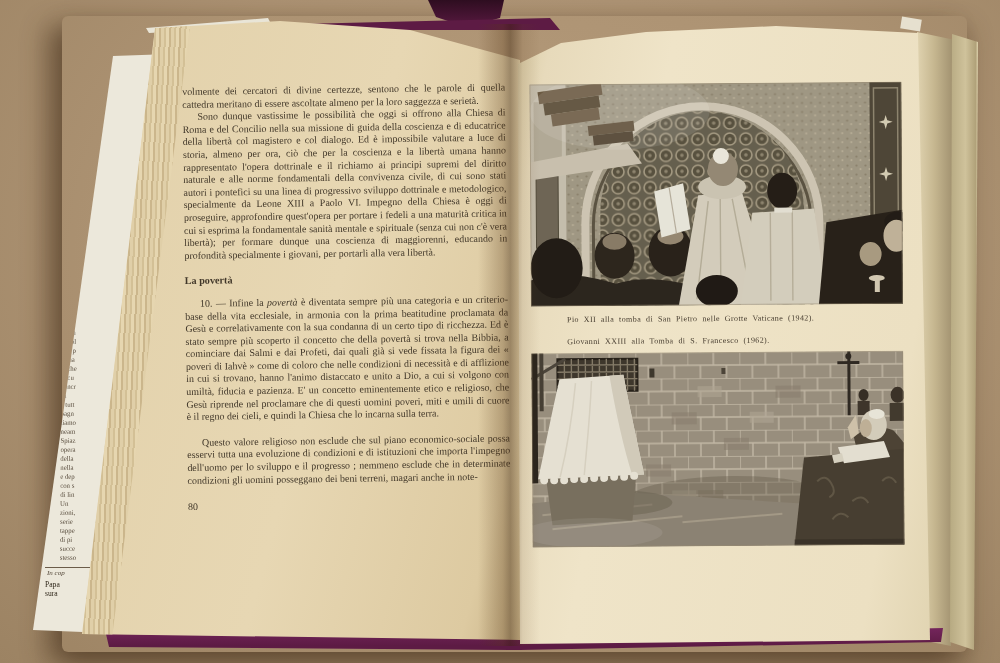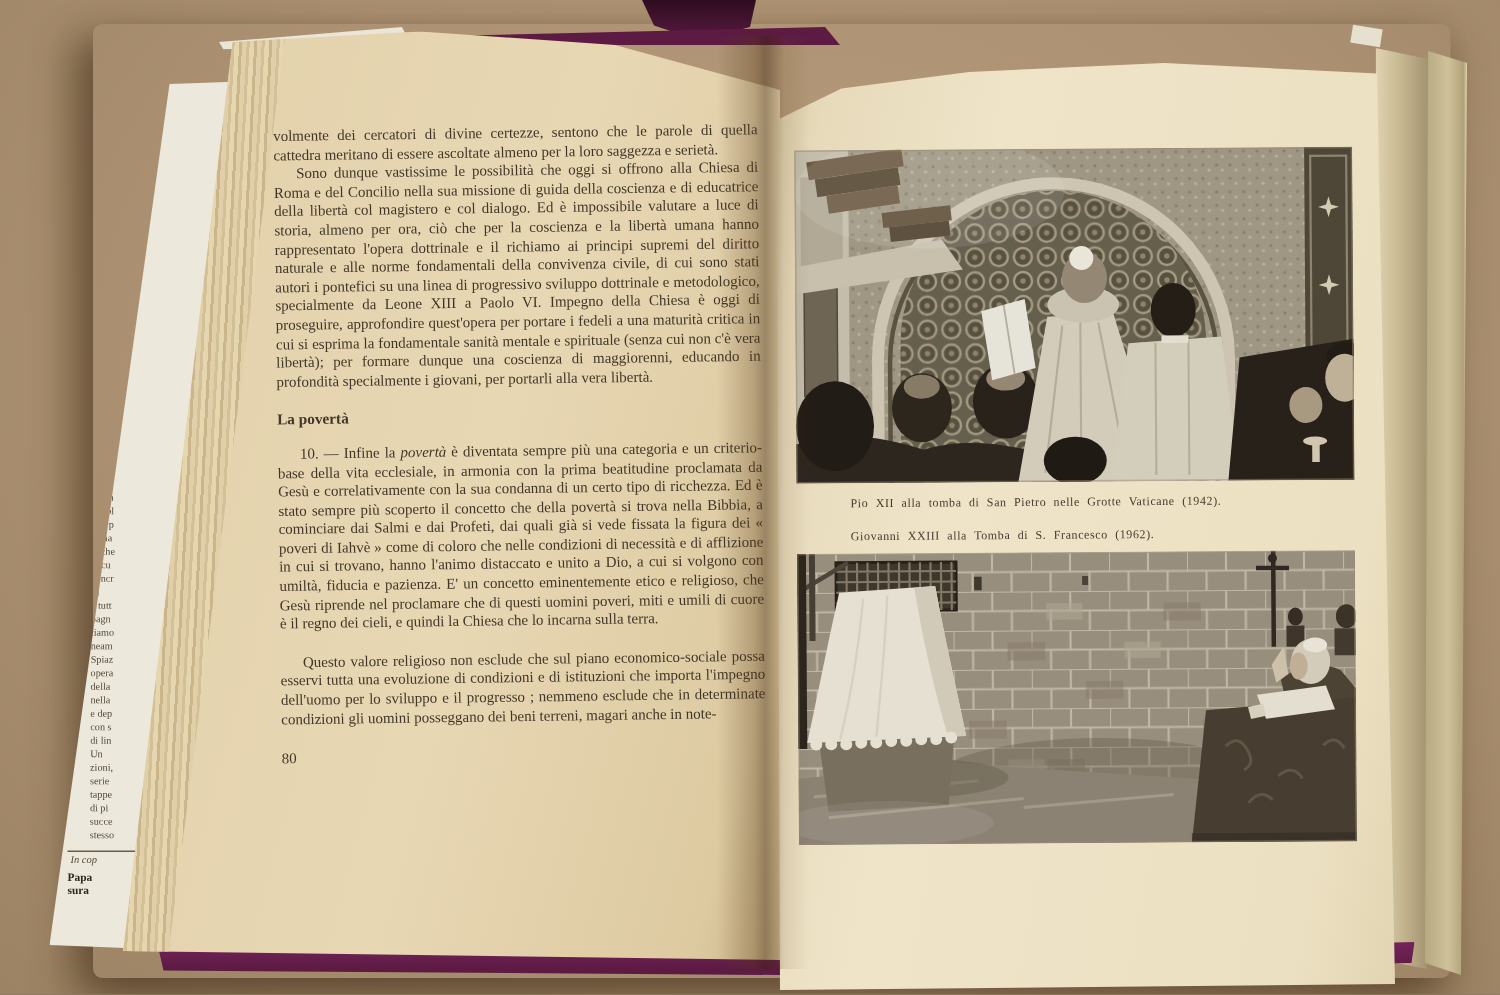--- a/index.html
+++ b/index.html
@@ -24,21 +24,21 @@
   #flyleaf-edge{left:146px;top:18px;width:126px;height:15px;background:#e9e5d7;
     clip-path:polygon(0px 10px,122px 0px,126px 8px,3px 15px);}
   
   #under-page{left:25px;top:48px;width:256px;height:592px;background:#ece8db;
     clip-path:polygon(88px 8px,256px 2px,256px 592px,8px 582px);}
   #under-heading{left:52px;top:20px;font-weight:bold;font-size:13px;color:#2e2619;}
   #under-text{left:36px;top:55px;width:94px;font-size:6.8px;line-height:9px;
     color:#55493a;white-space:pre-line;transform:rotate(.3deg);overflow:hidden;height:462px;}
   #under-rule{left:20px;top:519px;width:58px;height:1px;background:#6b5c49;}
   #under-foot-italic{left:22px;top:521px;font-style:italic;font-size:7px;color:#55493a;}
-  #under-foot-bold{left:20px;top:532px;font-weight:bold;font-size:7.6px;line-height:9px;
+  #under-foot-bold{left:20px;top:532px;font-weight:normal;font-size:7.6px;line-height:9px;
     color:#2e2619;white-space:pre-line;}
   
   #stack-edge{left:917px;top:28px;width:38px;height:618px;
     background:linear-gradient(90deg,#e0d3b0 0%,#c6b790 45%,#9d8d6c 100%);
     clip-path:polygon(0px 4px,38px 12px,34px 618px,4px 612px);}
   #cover-right{left:950px;top:32px;width:28px;height:618px;
     background:linear-gradient(90deg,#b7aa82,#cfc29b 55%,#b0a179 92%,#e2d7b2 100%);
     clip-path:polygon(2px 2px,28px 10px,24px 618px,0px 610px);}
   #paper-fragment{left:901px;top:18px;width:20px;height:12px;background:#e6e0cf;
     transform:rotate(9deg);}
@@ -54,21 +54,21 @@
     transform:rotate(-.8deg);transform-origin:left top;}
   #left-text p{margin:0;text-indent:15px;}
   #left-text p.first{text-indent:0;}
   #left-text p.gap{margin-top:13px;}
   #left-text h3{margin:13px 0 10px 0;font-size:10.2px;font-weight:bold;}
   #left-text .pagenum{margin-top:14px;font-size:10px;}
   
   #gutter{left:478px;top:24px;width:62px;height:622px;
     background:linear-gradient(90deg,rgba(96,64,28,0) 0%,rgba(86,55,22,.30) 40%,rgba(60,35,12,.42) 52%,rgba(96,64,28,.12) 72%,rgba(96,64,28,0) 100%);}
   
-  #right-page{left:516px;top:42px;width:424px;height:618px;
+  #right-page{left:516px;top:26px;width:424px;height:618px;
     background:linear-gradient(100deg,#d9cba4 0%,#e7dabb 7%,#efe4c8 30%,#ece0c2 85%,#e0d3b0 100%);
     clip-path:polygon(2px 38px,45px 17px,130px 6px,260px 0px,402px 7px,414px 614px,4px 618px);}
   #right-inner{position:absolute;left:0;top:0;width:424px;height:618px;
     transform:rotate(-.4deg);transform-origin:center top;}
   .photo{position:absolute;left:13px;display:block;}
   #photo-top{top:57px;}
   #photo-bottom{top:326px;}
   .caption{position:absolute;left:49px;font-size:8px;letter-spacing:.4px;
     word-spacing:2.5px;color:#453b2e;}
   #caption-1{top:288px;}

